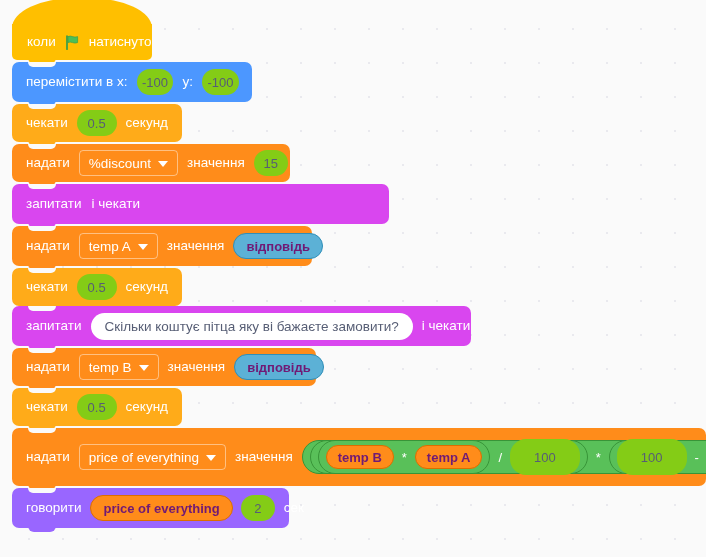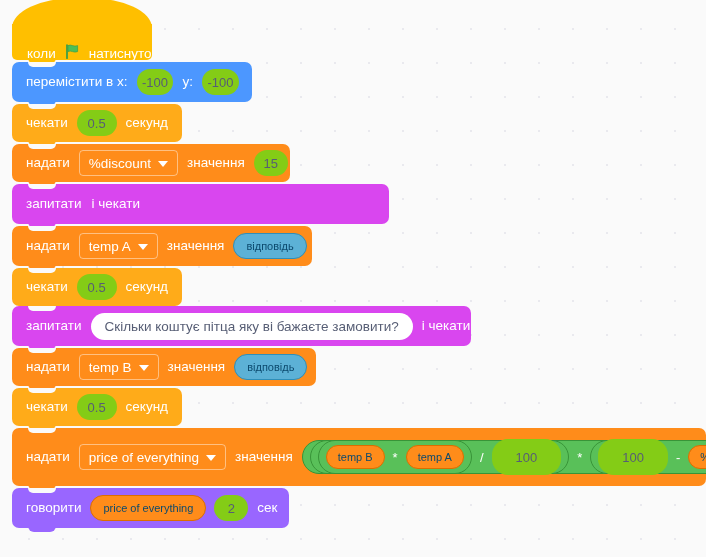--- a/index.html
+++ b/index.html
@@ -87,21 +87,21 @@
     top: -26px;
     width: 100%;
     height: 30px;
     background: inherit;
     border-radius: 72px 72px 0 0 / 34px 34px 0 0;
   }
   .hat-inner {
     position: relative;
     z-index: 2;
     display: flex;
-    align-items: flex-end;
+    align-items: center;
     gap: 7px;
     padding: 0 14px;
     height: 100%;
   }
 
   
   .oval-input {
     background: #84cc16;
     border-radius: 16px;
     min-width: 34px;
@@ -148,23 +148,24 @@
     margin-top: 1px;
   }
   
   .reporter {
     border-radius: 16px;
     height: 26px;
     display: inline-flex;
     align-items: center;
     justify-content: center;
     padding: 0 12px;
-    font-size: 11px;
-    color: #0c4a6e;
-    box-sizing: border-box;
+    font-size: 13px;
+    color: #701a75;
+    box-sizing: border-box;
+    font-weight: bold;
   }
   .r-sensing { background: #5CB1D6; border: 1px solid #2E8EB8; }
   .r-variables { background: #FF8C1A; border: 1px solid #DB6E00; }
 
   
   .op {
     display: inline-flex;
     align-items: center;
     background: #59C059;
     border: 1px solid #389438;

